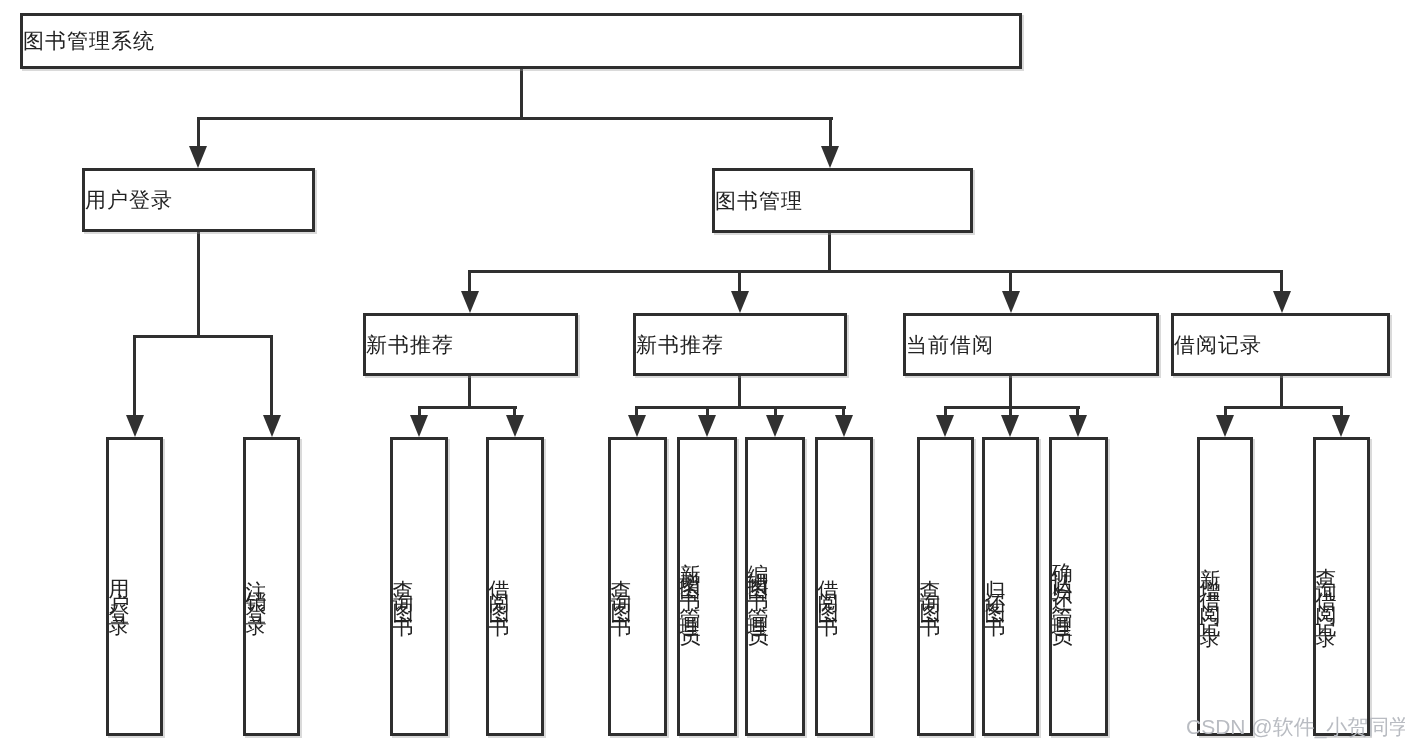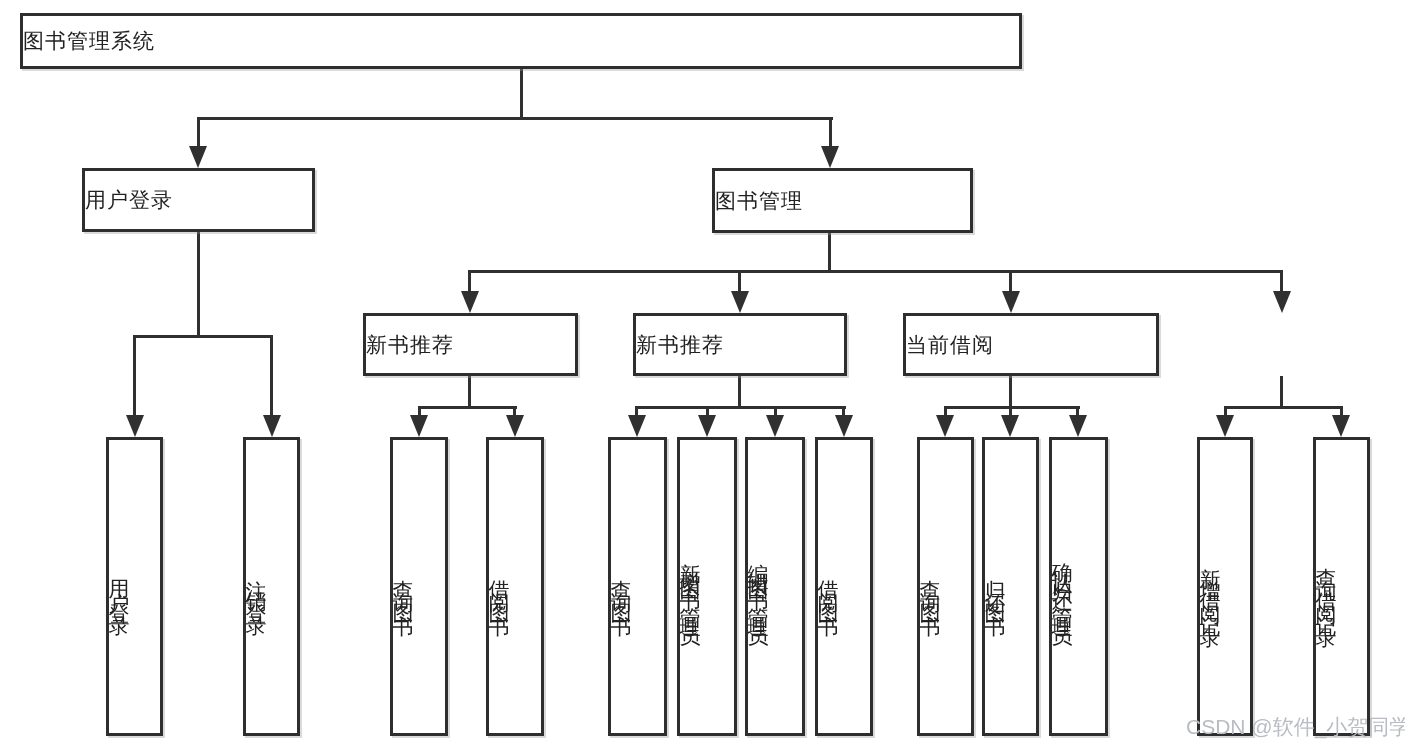--- a/index.html
+++ b/index.html
@@ -112,20 +112,23 @@
 
   <div class="box" style="left:363px;top:313px;width:215px;height:63px">
     <span class="lbl">新书推荐</span>
   </div>
   <div class="box" style="left:633px;top:313px;width:214px;height:63px">
     <span class="lbl">新书推荐</span>
   </div>
   <div class="box" style="left:903px;top:313px;width:256px;height:63px">
     <span class="lbl">当前借阅</span>
   </div>
+  <div class="box" style="left:1171px;top:313px;width:219px;height:63px">
+    <span class="lbl">借阅记录</span>
+  </div>
 
   <div class="box" style="left:106px;top:437px;width:57px;height:299px">
     <span class="vlbl">用户登录</span>
   </div>
   <div class="box" style="left:243px;top:437px;width:57px;height:299px">
     <span class="vlbl">注销登录</span>
   </div>
 
   <div class="box" style="left:390px;top:437px;width:58px;height:299px">
     <span class="vlbl">查询图书</span>

